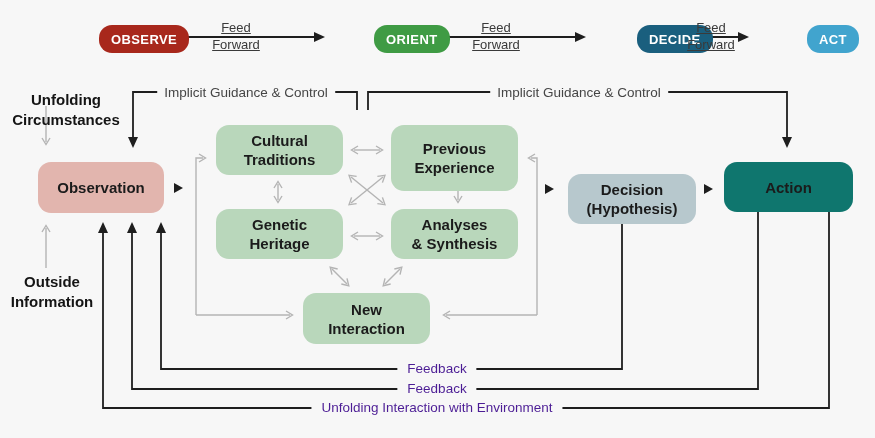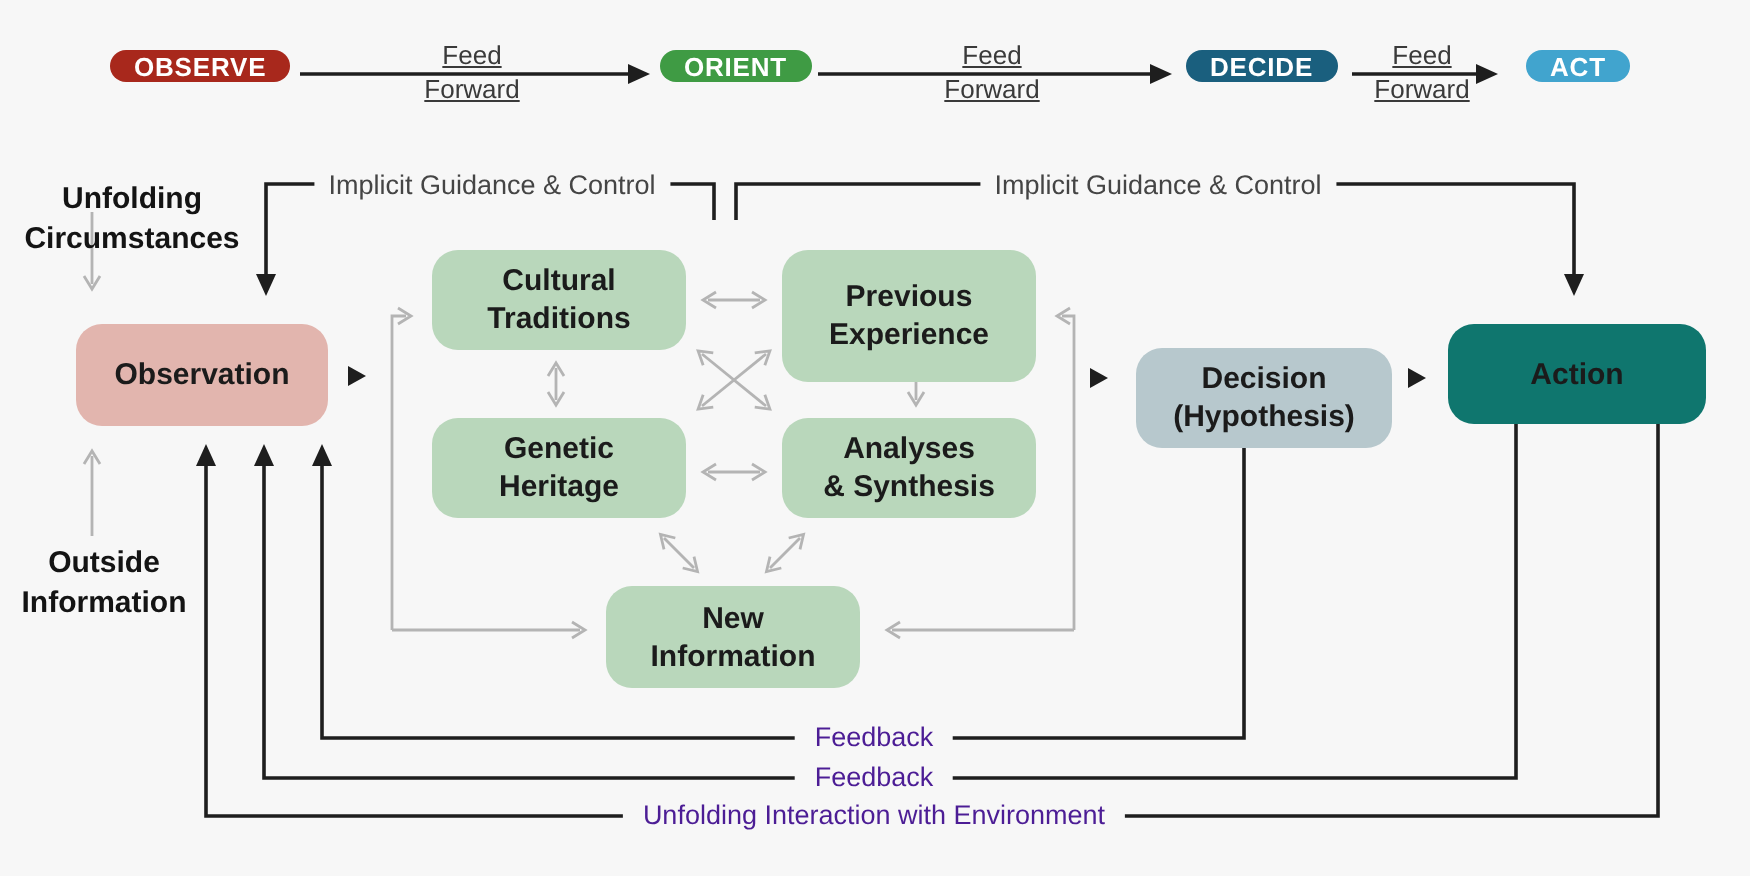--- a/index.html
+++ b/index.html
@@ -4,24 +4,24 @@
 <style>
   html,body{margin:0;padding:0;}
   body{
     width:875px;height:438px;position:relative;overflow:hidden;
     background:#f7f7f7;
     font-family:"Liberation Sans",sans-serif;
   }
   #stage-root{position:absolute;inset:0;width:875px;height:438px;}
   svg.connectors{position:absolute;left:0;top:0;z-index:1;}
   .badge{
-    position:absolute;top:25px;height:16px;z-index:2;
+    position:absolute;top:25px;height:28px;z-index:2;
     display:inline-flex;align-items:center;justify-content:center;
     padding:0 12px;border-radius:13px;
-    color:#ffffff;font-weight:700;font-size:13px;letter-spacing:.4px;
+    color:#ffffff;font-weight:700;font-size:13px;letter-spacing:.4px;margin-left:44px;
   }
   .ff-label{
     position:absolute;top:19px;width:90px;z-index:2;
     text-align:center;font-size:13px;line-height:17px;color:#3a3a3a;
     white-space:pre-line;
     text-decoration:underline;
   }
   .side-label{
     position:absolute;z-index:2;text-align:center;
     font-weight:700;font-size:15px;line-height:20px;color:#141414;
@@ -122,21 +122,21 @@
   <div class="pbox" style="left: 38px; top: 162px; width: 126px; height: 51px; background-color: rgb(226, 181, 174);">Observation</div>
   <div class="pbox" style="left: 216px; top: 125px; width: 127px; height: 50px; background-color: rgb(185, 215, 187);">Cultural
 Traditions</div>
   <div class="pbox" style="left: 391px; top: 125px; width: 127px; height: 66px; background-color: rgb(185, 215, 187);">Previous
 Experience</div>
   <div class="pbox" style="left: 216px; top: 209px; width: 127px; height: 50px; background-color: rgb(185, 215, 187);">Genetic
 Heritage</div>
   <div class="pbox" style="left: 391px; top: 209px; width: 127px; height: 50px; background-color: rgb(185, 215, 187);">Analyses
 &amp; Synthesis</div>
   <div class="pbox" style="left: 303px; top: 293px; width: 127px; height: 51px; background-color: rgb(185, 215, 187);">New
-Information</div>
+Interaction</div>
   <div class="pbox" style="left: 568px; top: 174px; width: 128px; height: 50px; background-color: rgb(183, 200, 205);">Decision
 (Hypothesis)</div>
   <div class="pbox" style="left: 724px; top: 162px; width: 129px; height: 50px; background-color: #0f766e;">Action</div>
 
   <div class="bottom-label" style="top:361px;">Feedback</div>
   <div class="bottom-label" style="top:381px;">Feedback</div>
   <div class="bottom-label" style="top:400px;">Unfolding Interaction with Environment</div>
 
 </div>
 

